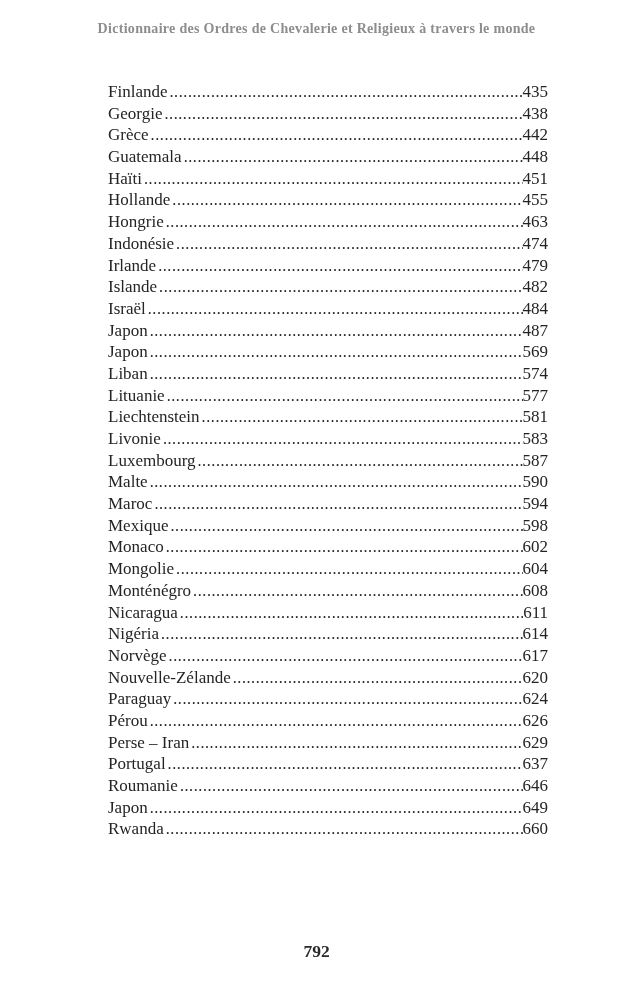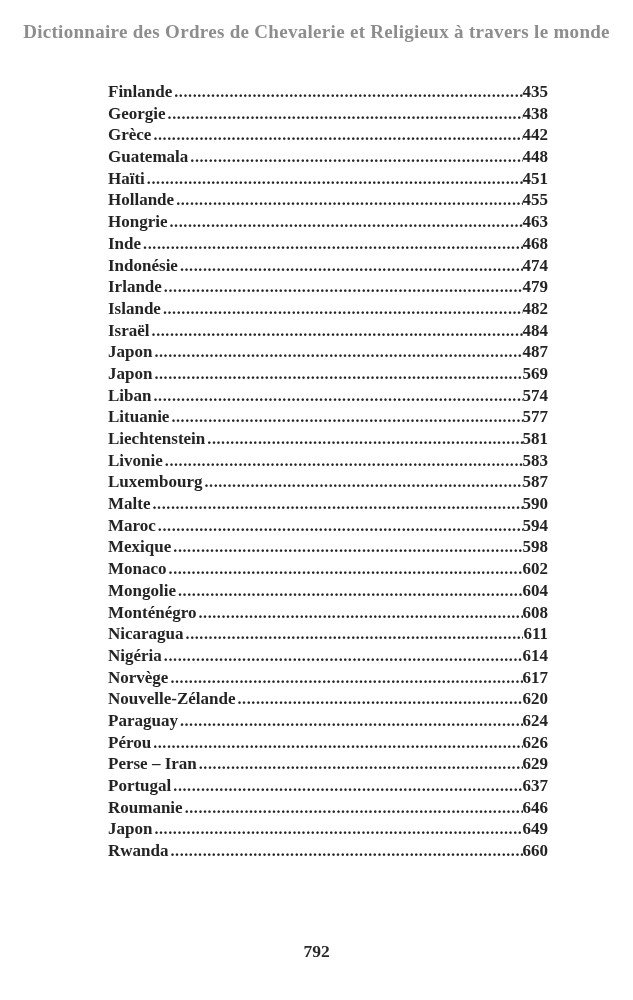--- a/index.html
+++ b/index.html
@@ -18,39 +18,38 @@
     position: absolute;
     inset: 0;
     background: #ffffff;
   }
   .running-head {
     position: absolute;
     top: 21px;
     left: 0;
     width: 100%;
     text-align: center;
-    font-size: 19px;
+    font-size: 14px;
     font-weight: 600;
     letter-spacing: 0.3px;
     color: #8d8d8d;
   }
   .toc {
     position: absolute;
     top: 82px;
     left: 108px;
     width: 440px;
   }
   .toc-row {
     display: flex;
     align-items: baseline;
     height: 21.7px;
     font-size: 17px;
     color: #242424;
     white-space: nowrap;
-    font-weight: bold;
   }
   .toc-label {
     flex: 0 0 auto;
     padding-right: 2px;
   }
   .toc-dots {
     flex: 1 1 auto;
     overflow: hidden;
     white-space: nowrap;
     min-width: 0;
@@ -119,25 +118,20 @@
     <span class="toc-dots"></span>
     <span class="toc-page">455</span>
   </div>
 
   <div class="toc-row">
     <span class="toc-label">Hongrie</span>
     <span class="toc-dots"></span>
     <span class="toc-page">463</span>
   </div>
 
-  <div class="toc-row">
-    <span class="toc-label">Inde</span>
-    <span class="toc-dots"></span>
-    <span class="toc-page">468</span>
-  </div>
 
   <div class="toc-row">
     <span class="toc-label">Indonésie</span>
     <span class="toc-dots"></span>
     <span class="toc-page">474</span>
   </div>
 
   <div class="toc-row">
     <span class="toc-label">Irlande</span>
     <span class="toc-dots"></span>

